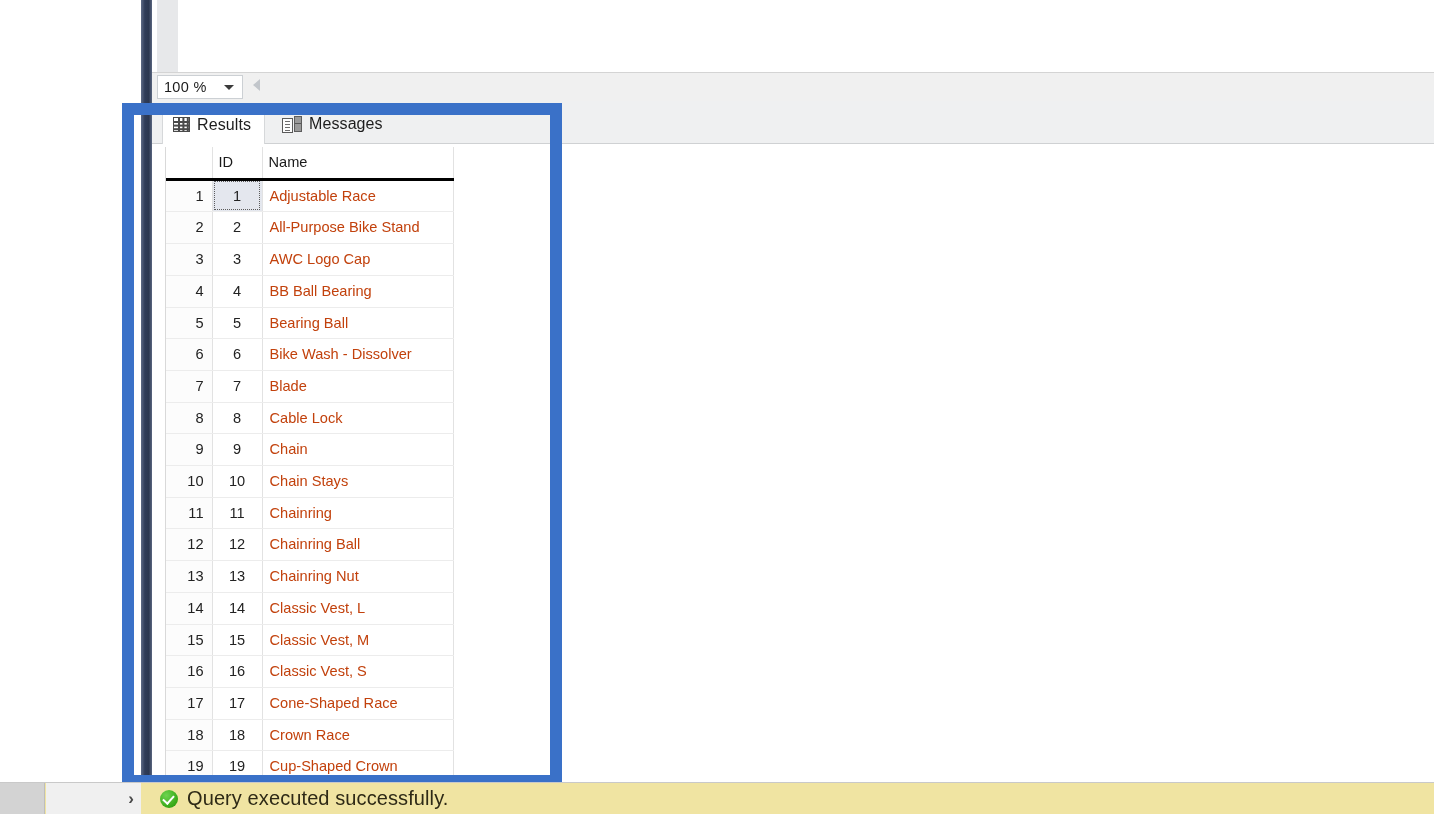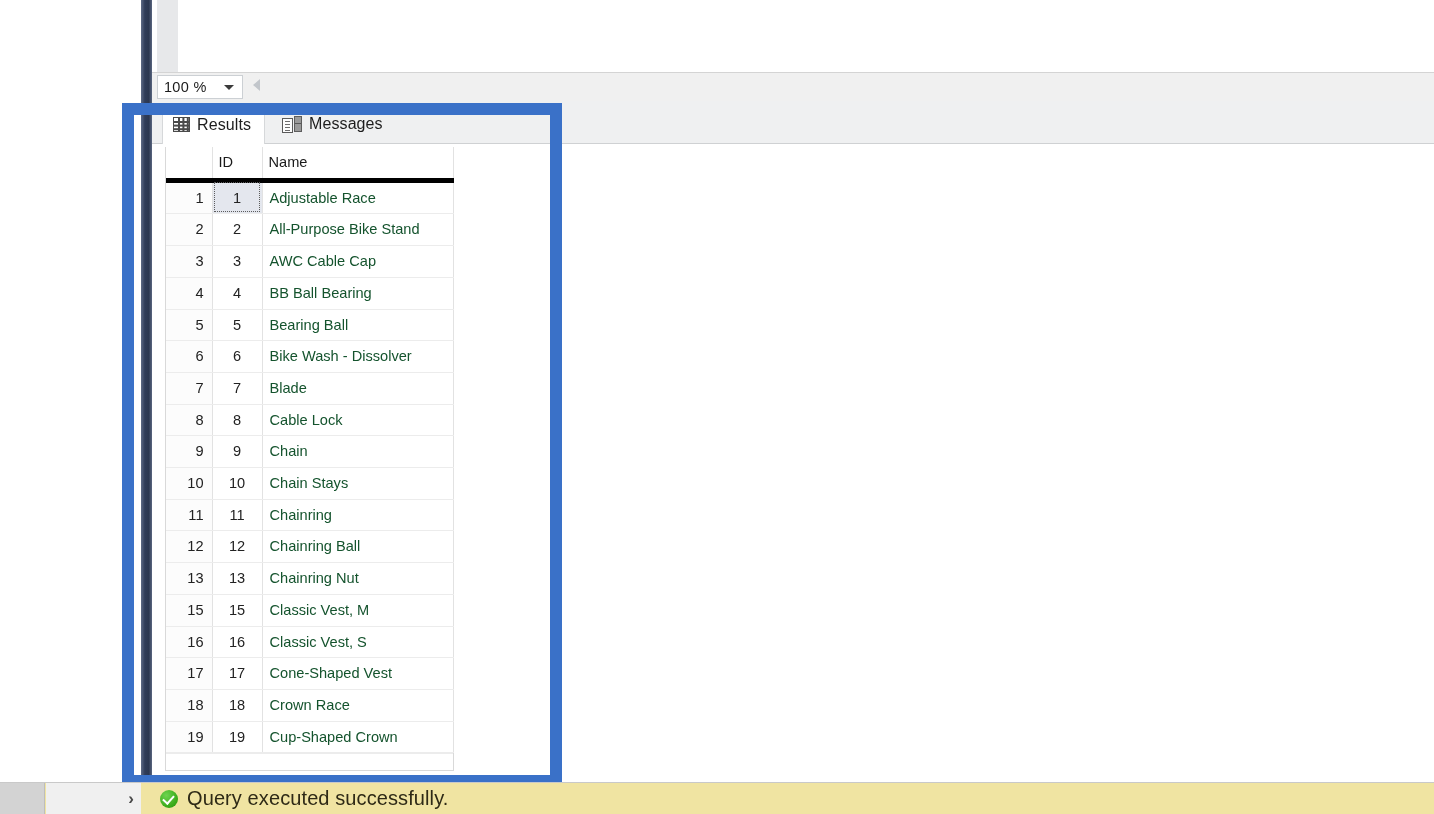--- a/index.html
+++ b/index.html
@@ -223,38 +223,38 @@
     text-align: left;
     font-weight: normal;
     overflow: hidden;
     white-space: nowrap;
     box-sizing: border-box;
     vertical-align: middle;
     line-height: 30.7px;
   }
   table.grid thead th {
     background: #ffffff;
-    border-bottom: 5px solid #000000;
+    border-bottom: 3px solid #000000;
     color: #1a1a1a;
   }
   table.grid th.rn-head { border-right: 1px solid #e2e2e2; }
   table.grid td.rn {
     text-align: right;
     padding: 0 8px 0 0;
     color: #222222;
     background: #fcfcfc;
   }
   table.grid td.id {
     text-align: center;
     padding: 0;
     color: #222222;
   }
   table.grid td.name {
     padding-left: 7px;
-    color: #14532d;
+    color: #c2410c;
   }
   td.id.selected {
     background: #e4e7ee;
     outline: 1px dotted #5c5c5c;
     outline-offset: -3px;
   }
   .grid-filler {
     height: 16px;
     background: #ffffff;
     border-top: 1px solid #ececec;
@@ -393,21 +393,21 @@
               <td class="name">Adjustable Race</td>
             </tr>
             <tr>
               <td class="rn">2</td>
               <td class="id">2</td>
               <td class="name">All-Purpose Bike Stand</td>
             </tr>
             <tr>
               <td class="rn">3</td>
               <td class="id">3</td>
-              <td class="name">AWC Cable Cap</td>
+              <td class="name">AWC Logo Cap</td>
             </tr>
             <tr>
               <td class="rn">4</td>
               <td class="id">4</td>
               <td class="name">BB Ball Bearing</td>
             </tr>
             <tr>
               <td class="rn">5</td>
               <td class="id">5</td>
               <td class="name">Bearing Ball</td>
@@ -446,33 +446,38 @@
               <td class="rn">12</td>
               <td class="id">12</td>
               <td class="name">Chainring Ball</td>
             </tr>
             <tr>
               <td class="rn">13</td>
               <td class="id">13</td>
               <td class="name">Chainring Nut</td>
             </tr>
             <tr>
+              <td class="rn">14</td>
+              <td class="id">14</td>
+              <td class="name">Classic Vest, L</td>
+            </tr>
+            <tr>
               <td class="rn">15</td>
               <td class="id">15</td>
               <td class="name">Classic Vest, M</td>
             </tr>
             <tr>
               <td class="rn">16</td>
               <td class="id">16</td>
               <td class="name">Classic Vest, S</td>
             </tr>
             <tr>
               <td class="rn">17</td>
               <td class="id">17</td>
-              <td class="name">Cone-Shaped Vest</td>
+              <td class="name">Cone-Shaped Race</td>
             </tr>
             <tr>
               <td class="rn">18</td>
               <td class="id">18</td>
               <td class="name">Crown Race</td>
             </tr>
             <tr>
               <td class="rn">19</td>
               <td class="id">19</td>
               <td class="name">Cup-Shaped Crown</td>

